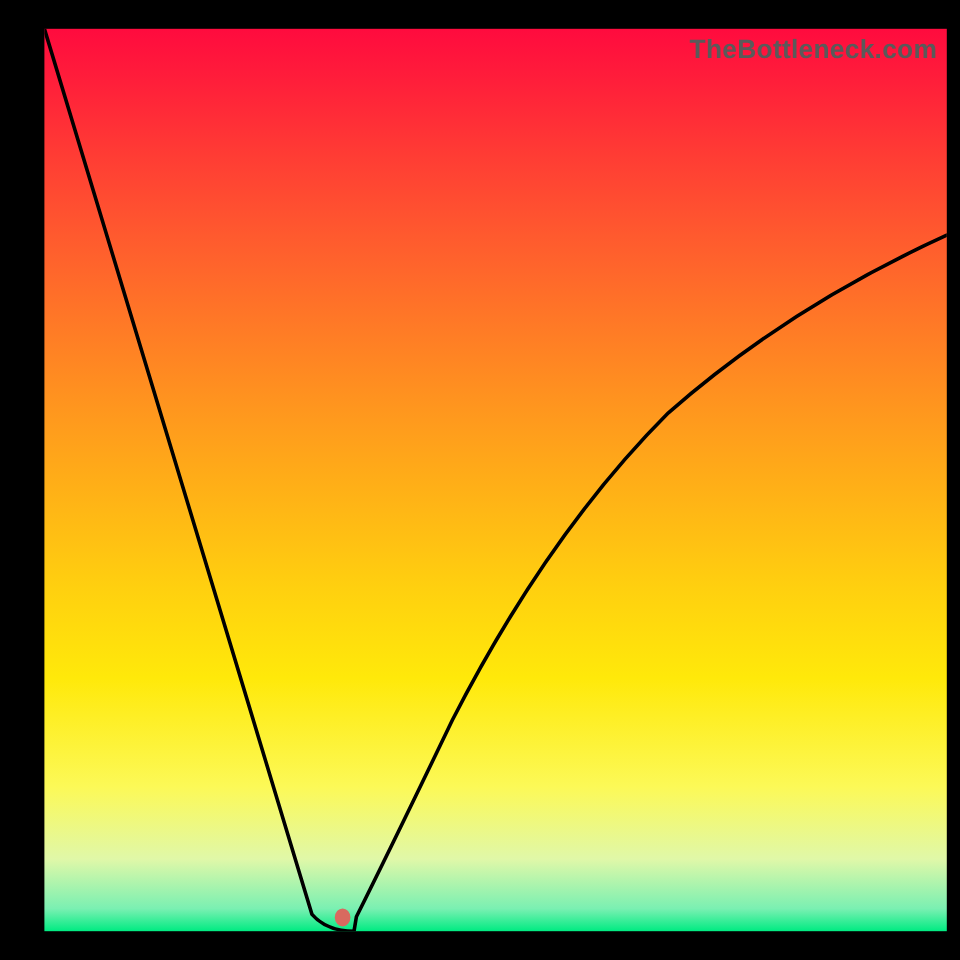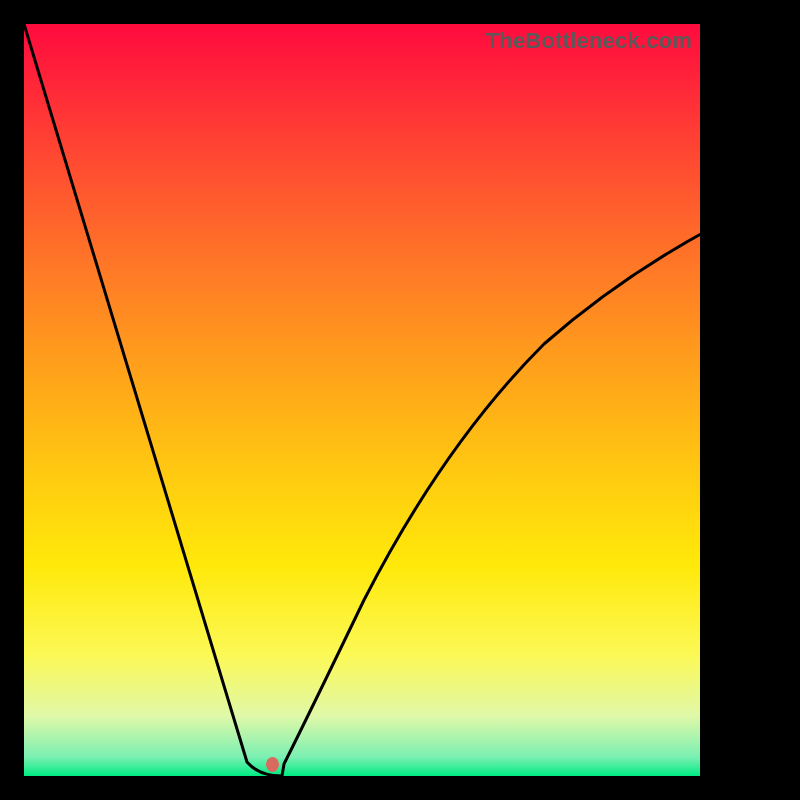--- a/index.html
+++ b/index.html
@@ -5,23 +5,23 @@
   * { margin: 0; padding: 0; box-sizing: border-box; }
   html, body { width: 800px; height: 800px; overflow: hidden; background: #000; }
   .frame {
     width: 800px;
     height: 800px;
     background: #000;
     position: relative;
   }
   .plot-area {
     position: absolute;
-    left: 24px;
+    left: 37px;
     top: 24px;
-    width: 676px;
+    width: 752px;
     height: 752px;
     background: linear-gradient(to bottom,
       #ff0b3e 0%,
       #ff1f3a 6%,
       #ff3c34 14%,
       #ff5a2e 23%,
       #ff7a26 33%,
       #ff961e 42%,
       #ffb316 52%,
       #ffd00f 62%,

